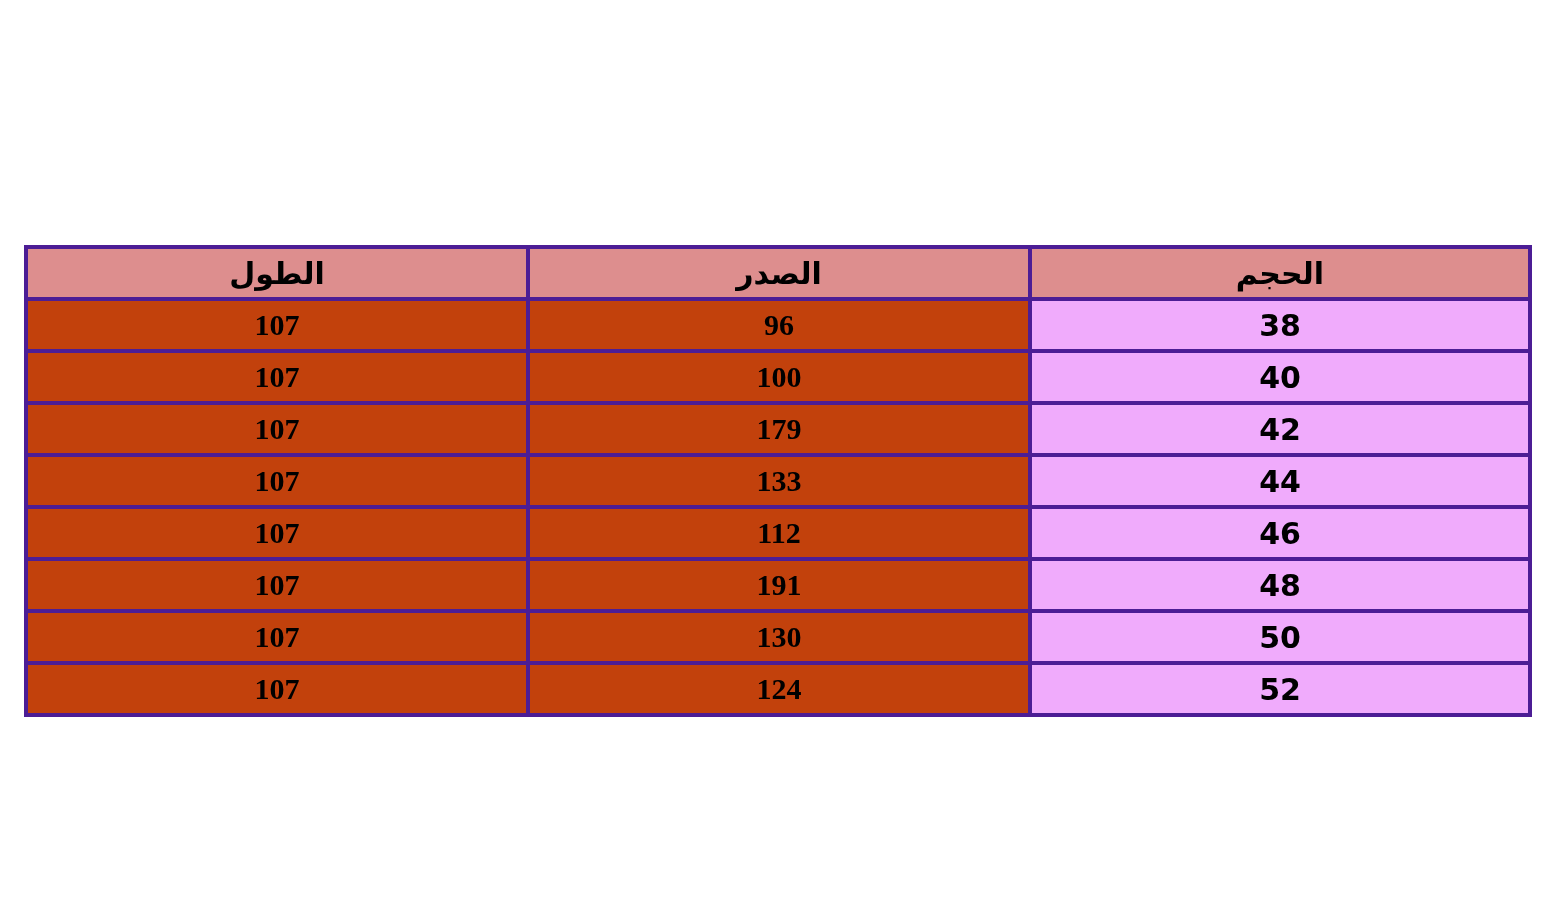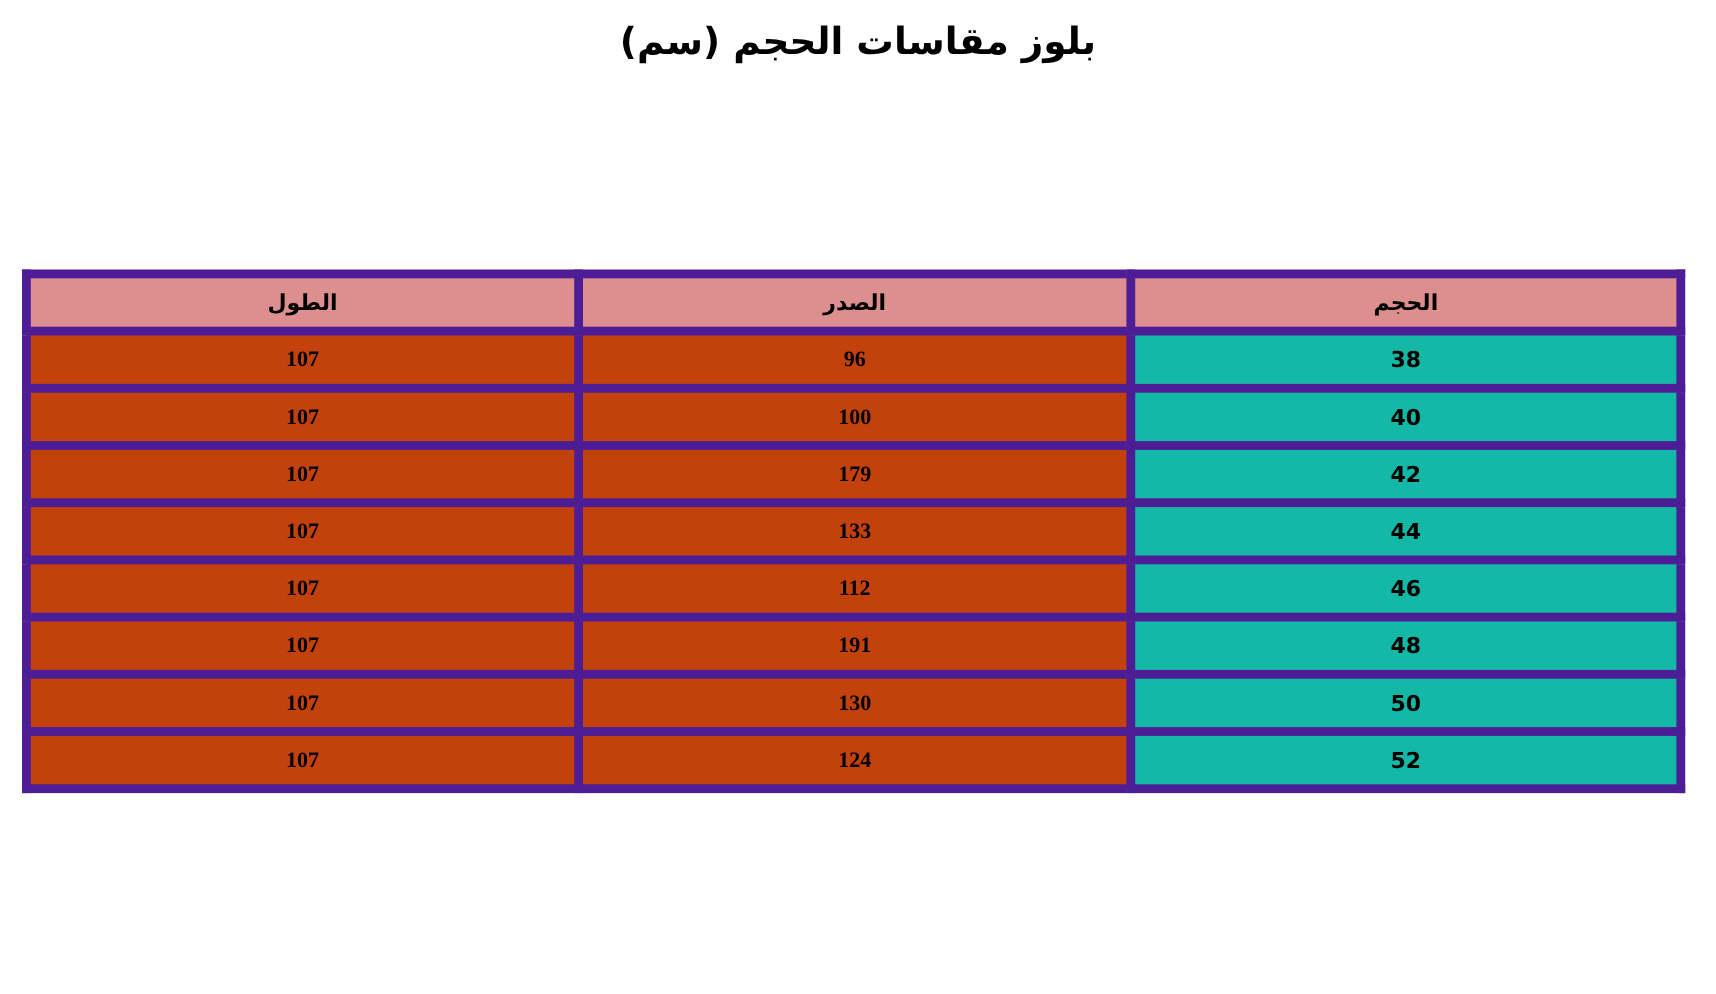--- a/index.html
+++ b/index.html
@@ -38,50 +38,49 @@
     width: 1504px;
   }
   table.size-table {
     border-collapse: collapse;
     table-layout: fixed;
     width: 1504px;
     direction: rtl;
   }
   table.size-table td,
   table.size-table th {
-    border: 8px solid #4c1d95;
+    border: 4px solid #4c1d95;
     height: 52px;
     text-align: center;
     vertical-align: middle;
-    font-size: 20px;
+    font-size: 30px;
     font-weight: bold;
     padding: 0;
     box-sizing: border-box;
   }
   thead th {
     background: #dd8e8e;
     font-size: 32px;
   }
   col.col-size { width: 500px; }
   col.col-chest { width: 502px; }
   col.col-length { width: 502px; }
   td.size-cell {
-    background: #14b8a6;
+    background: #f0abfc;
   }
   td.plain-cell {
     background: #c2410c;
     font-family: Liberation Serif, serif;
   }
 </style>
 </head>
 <body>
 
 <div class="page">
 
-  <div class="title">بلوز مقاسات الحجم (سم)</div>
 
   <div class="table-wrap">
     <table class="size-table">
       <colgroup>
         <col class="col-size">
         <col class="col-chest">
         <col class="col-length">
       </colgroup>
       <thead>
         <tr>

